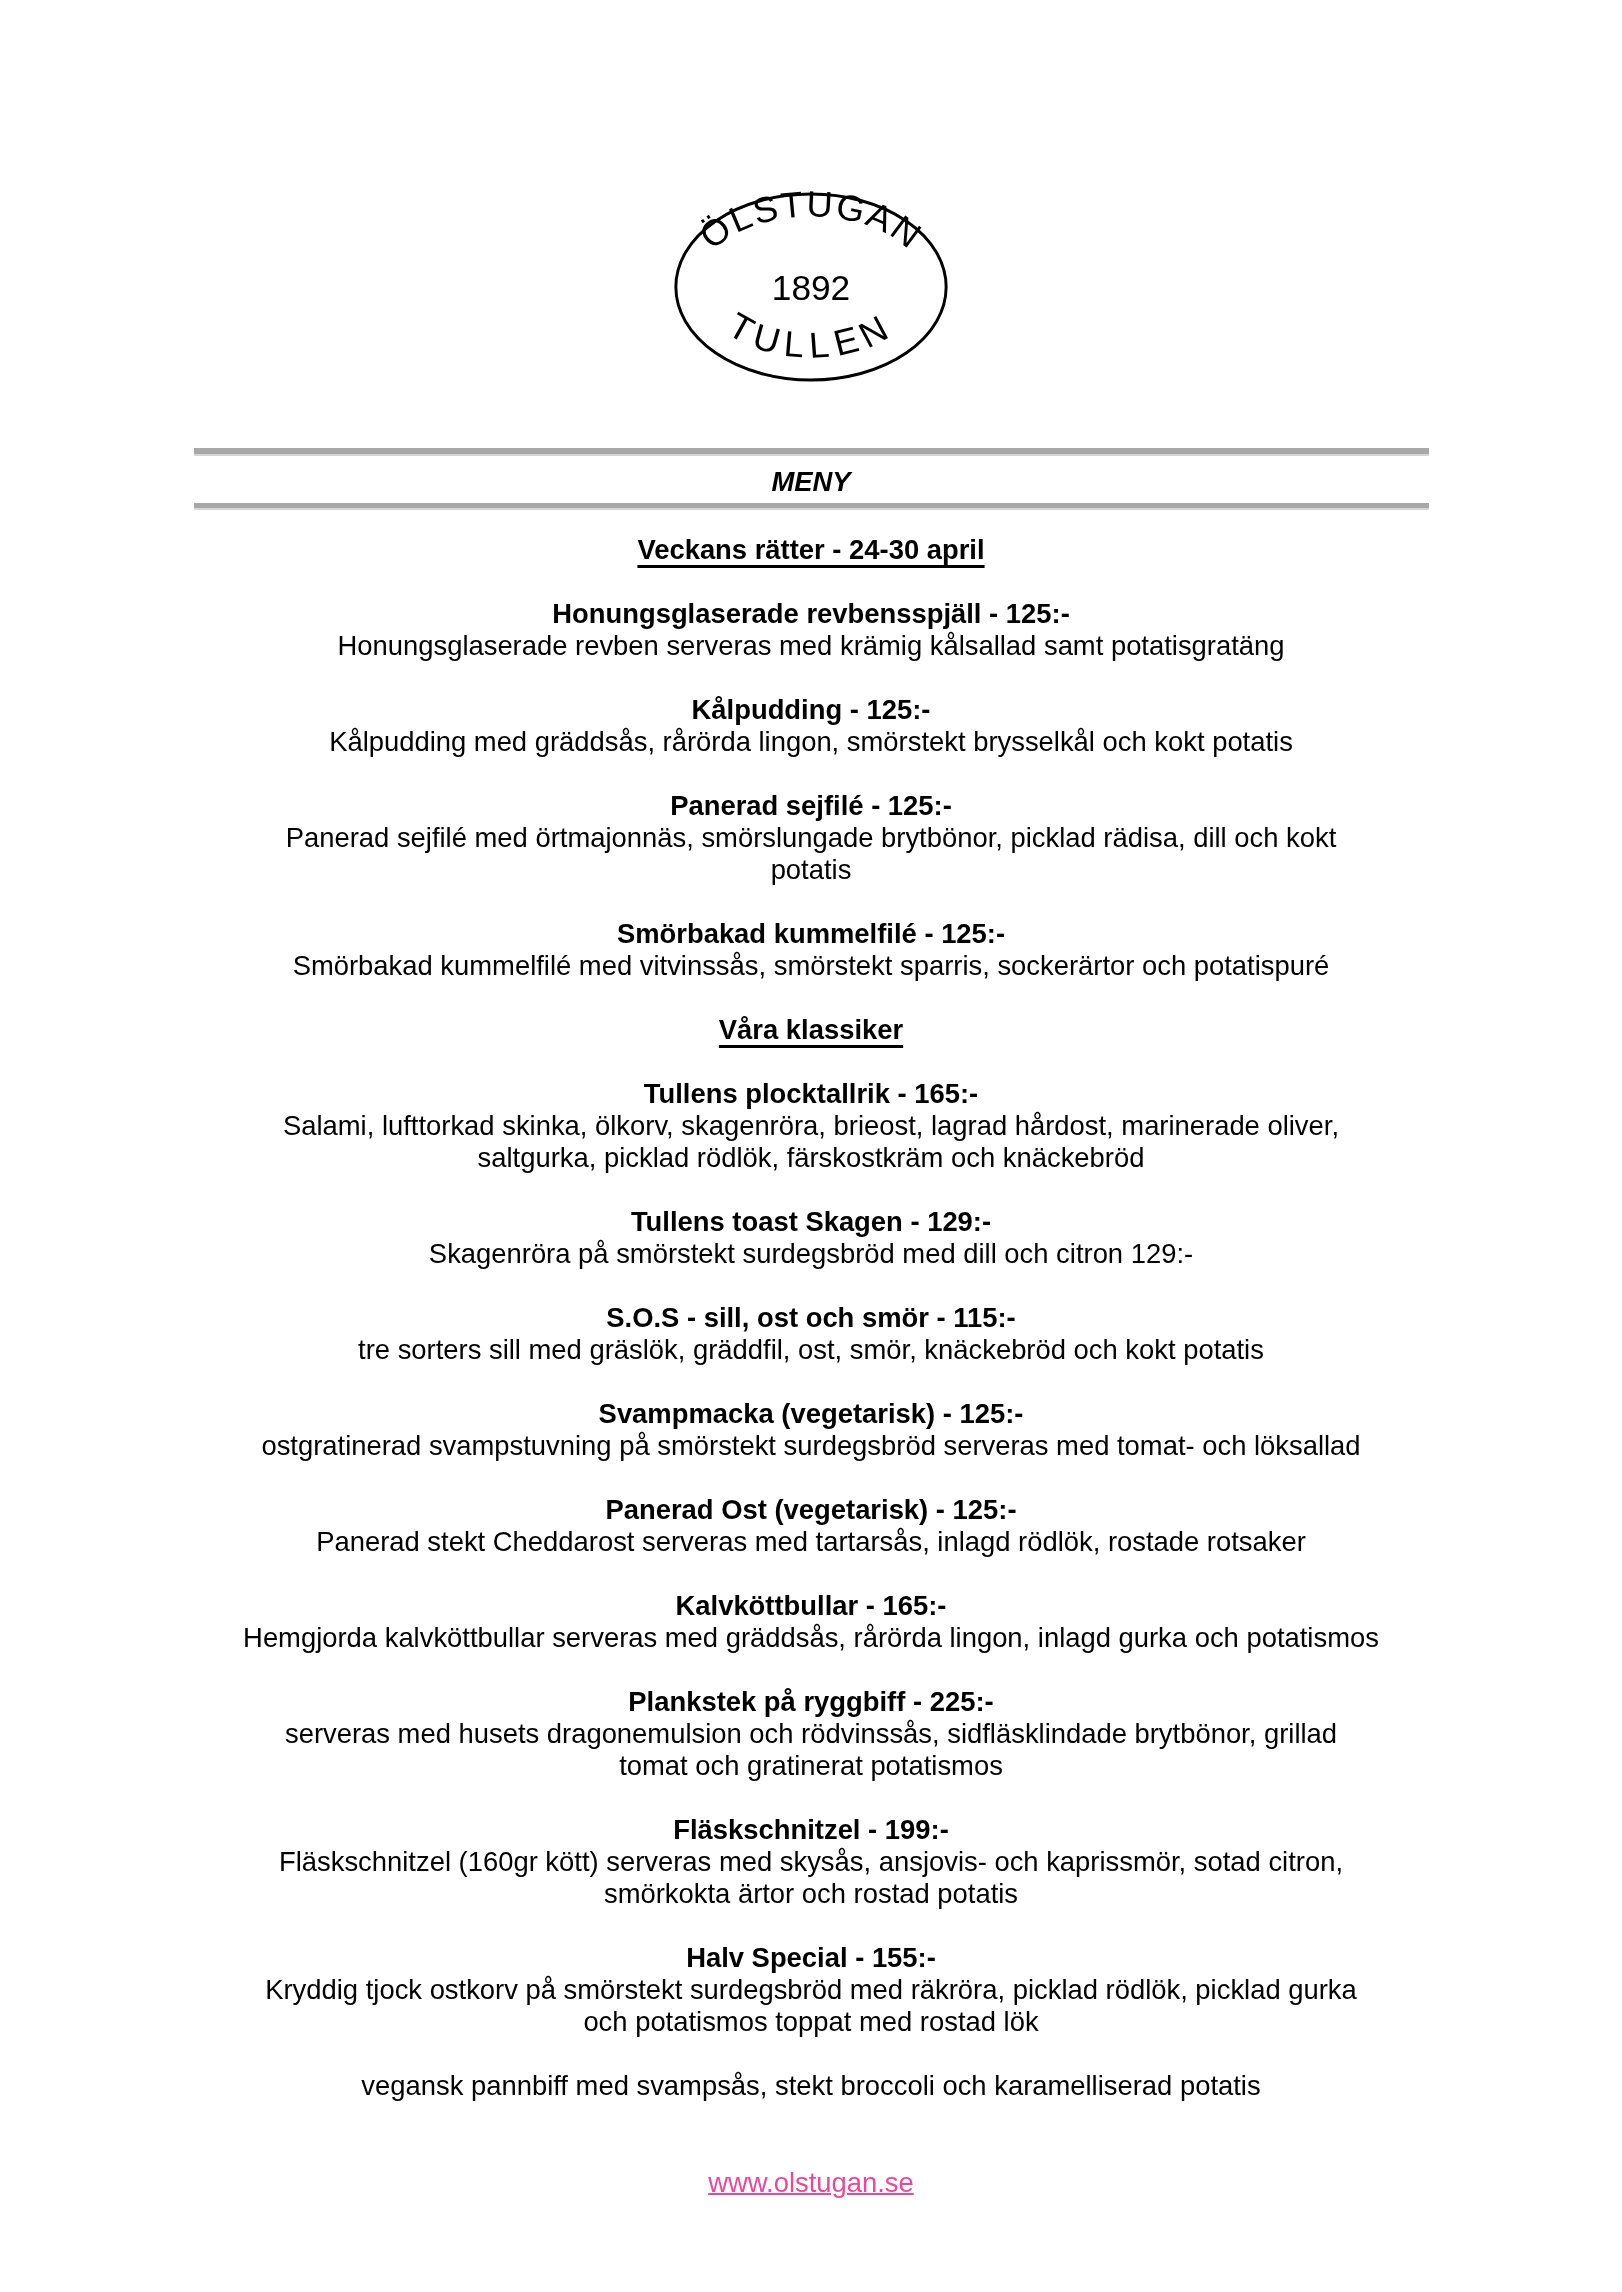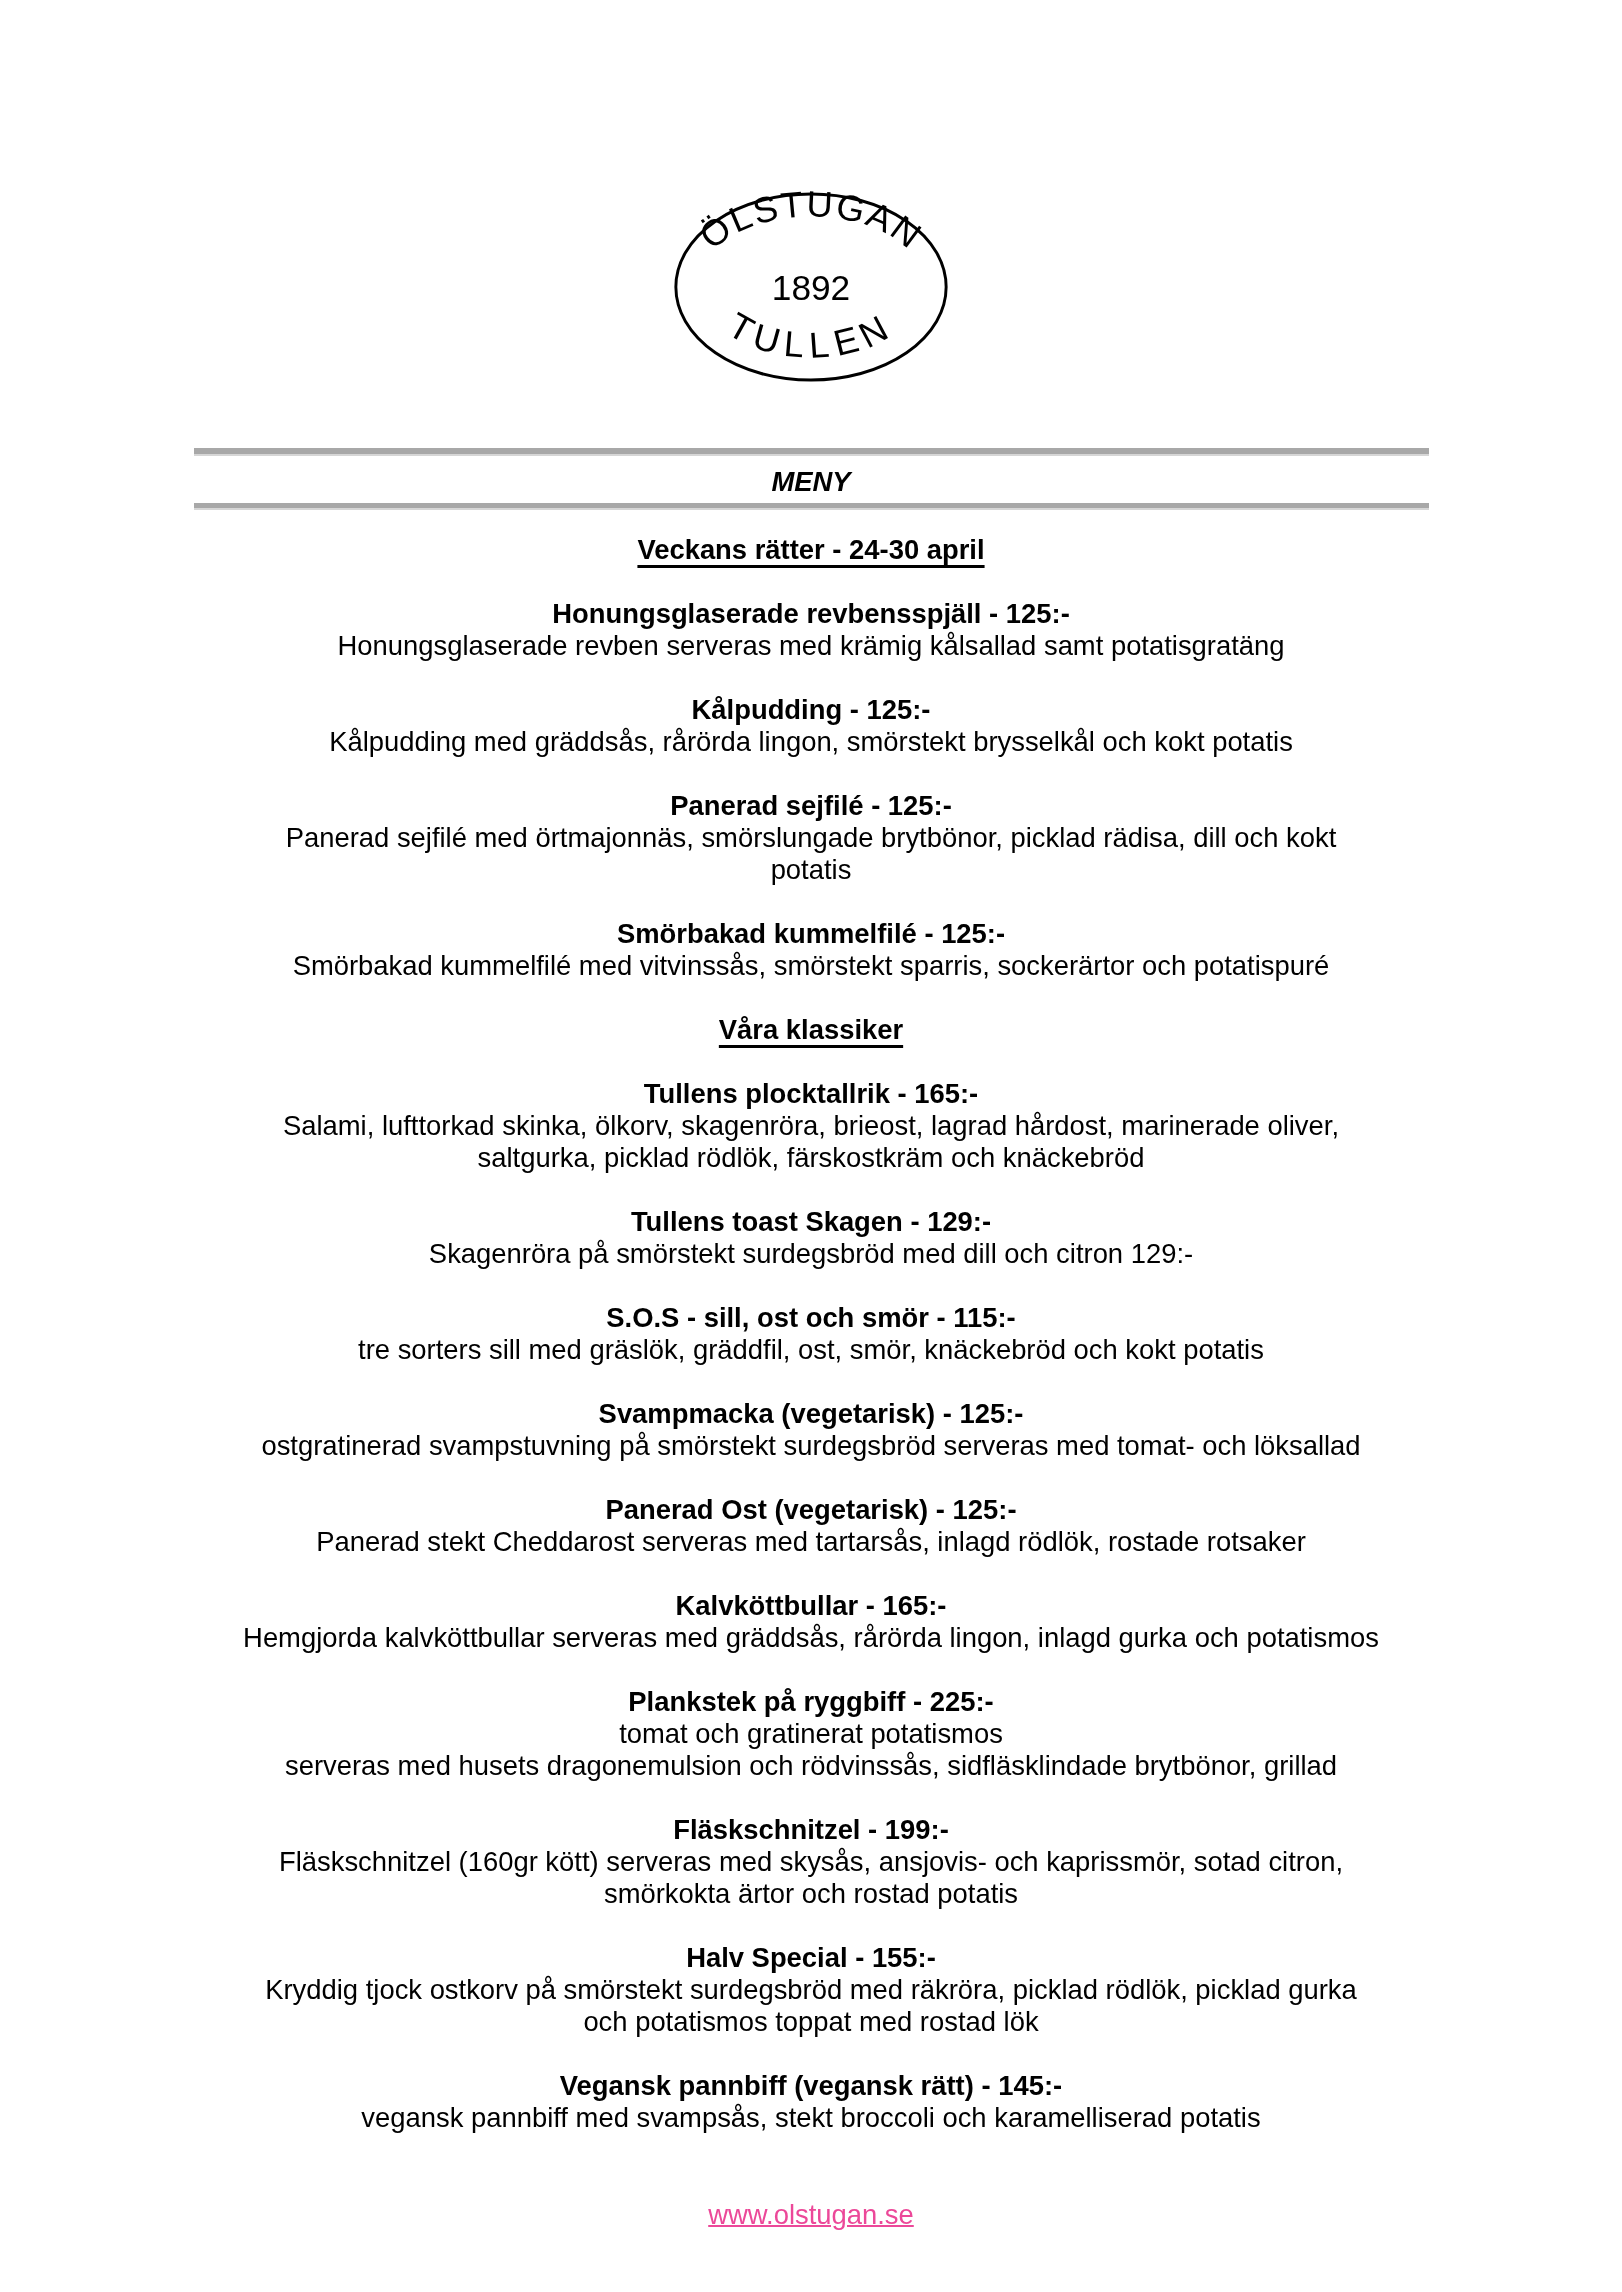--- a/index.html
+++ b/index.html
@@ -122,35 +122,34 @@
       <div class="menu-item">
         <div class="menu-item-title">Panerad Ost (vegetarisk) - 125:-</div>
         <div class="menu-item-desc">Panerad stekt Cheddarost serveras med tartarsås, inlagd rödlök, rostade rotsaker</div>
       </div>
       <div class="menu-item">
         <div class="menu-item-title">Kalvköttbullar - 165:-</div>
         <div class="menu-item-desc">Hemgjorda kalvköttbullar serveras med gräddsås, rårörda lingon, inlagd gurka och potatismos</div>
       </div>
       <div class="menu-item">
         <div class="menu-item-title">Plankstek på ryggbiff - 225:-</div>
+        <div class="menu-item-desc">serveras med husets dragonemulsion och rödvinssås, sidfläsklindade brytbönor, grillad</div>
         <div class="menu-item-desc">tomat och gratinerat potatismos</div>
-        <div class="menu-item-desc">serveras med husets dragonemulsion och rödvinssås, sidfläsklindade brytbönor, grillad</div>
       </div>
       <div class="menu-item">
         <div class="menu-item-title">Fläskschnitzel - 199:-</div>
         <div class="menu-item-desc">Fläskschnitzel (160gr kött) serveras med skysås, ansjovis- och kaprissmör, sotad citron,</div>
         <div class="menu-item-desc">smörkokta ärtor och rostad potatis</div>
       </div>
       <div class="menu-item">
         <div class="menu-item-title">Halv Special - 155:-</div>
         <div class="menu-item-desc">Kryddig tjock ostkorv på smörstekt surdegsbröd med räkröra, picklad rödlök, picklad gurka</div>
         <div class="menu-item-desc">och potatismos toppat med rostad lök</div>
       </div>
       <div class="menu-item">
-        <div class="menu-item-title">Vegansk pannbiff (vegansk rätt) - 145:-</div>
         <div class="menu-item-desc">vegansk pannbiff med svampsås, stekt broccoli och karamelliserad potatis</div>
       </div>
     </div>
 
   <div class="footer">
     <a href="#" style="color: #ec4899;">www.olstugan.se</a>
   </div>
 
 </div>
 

